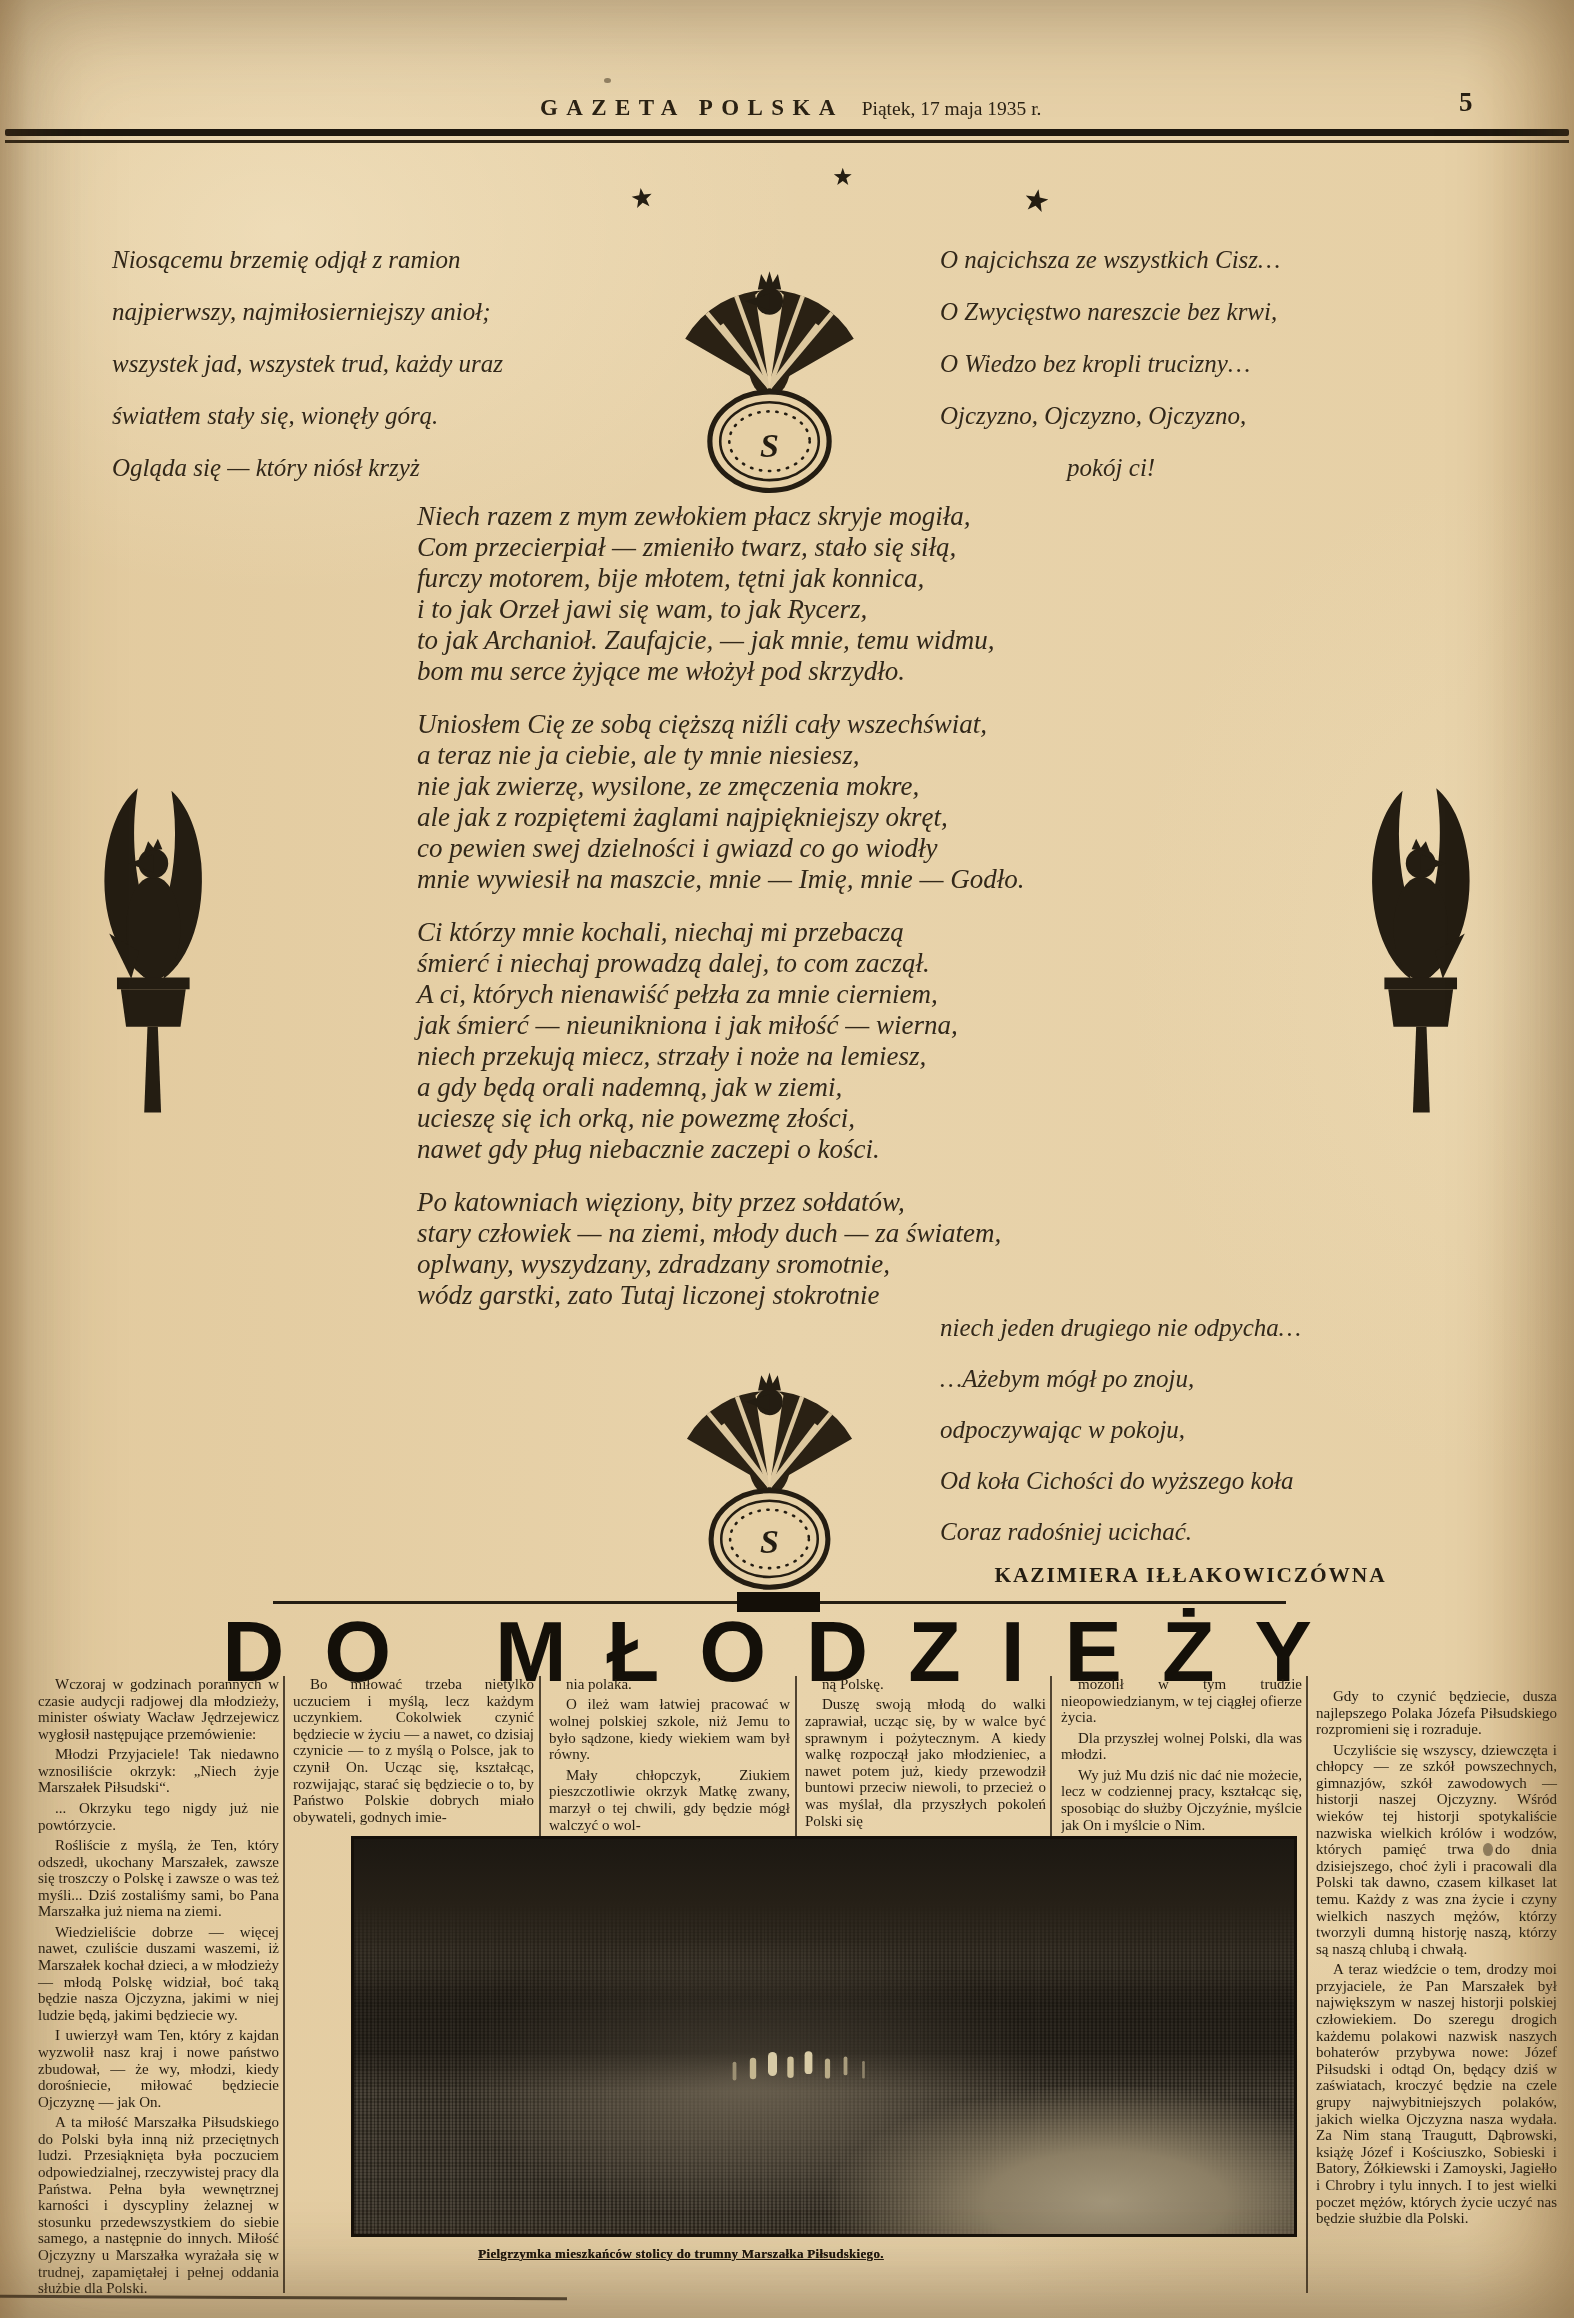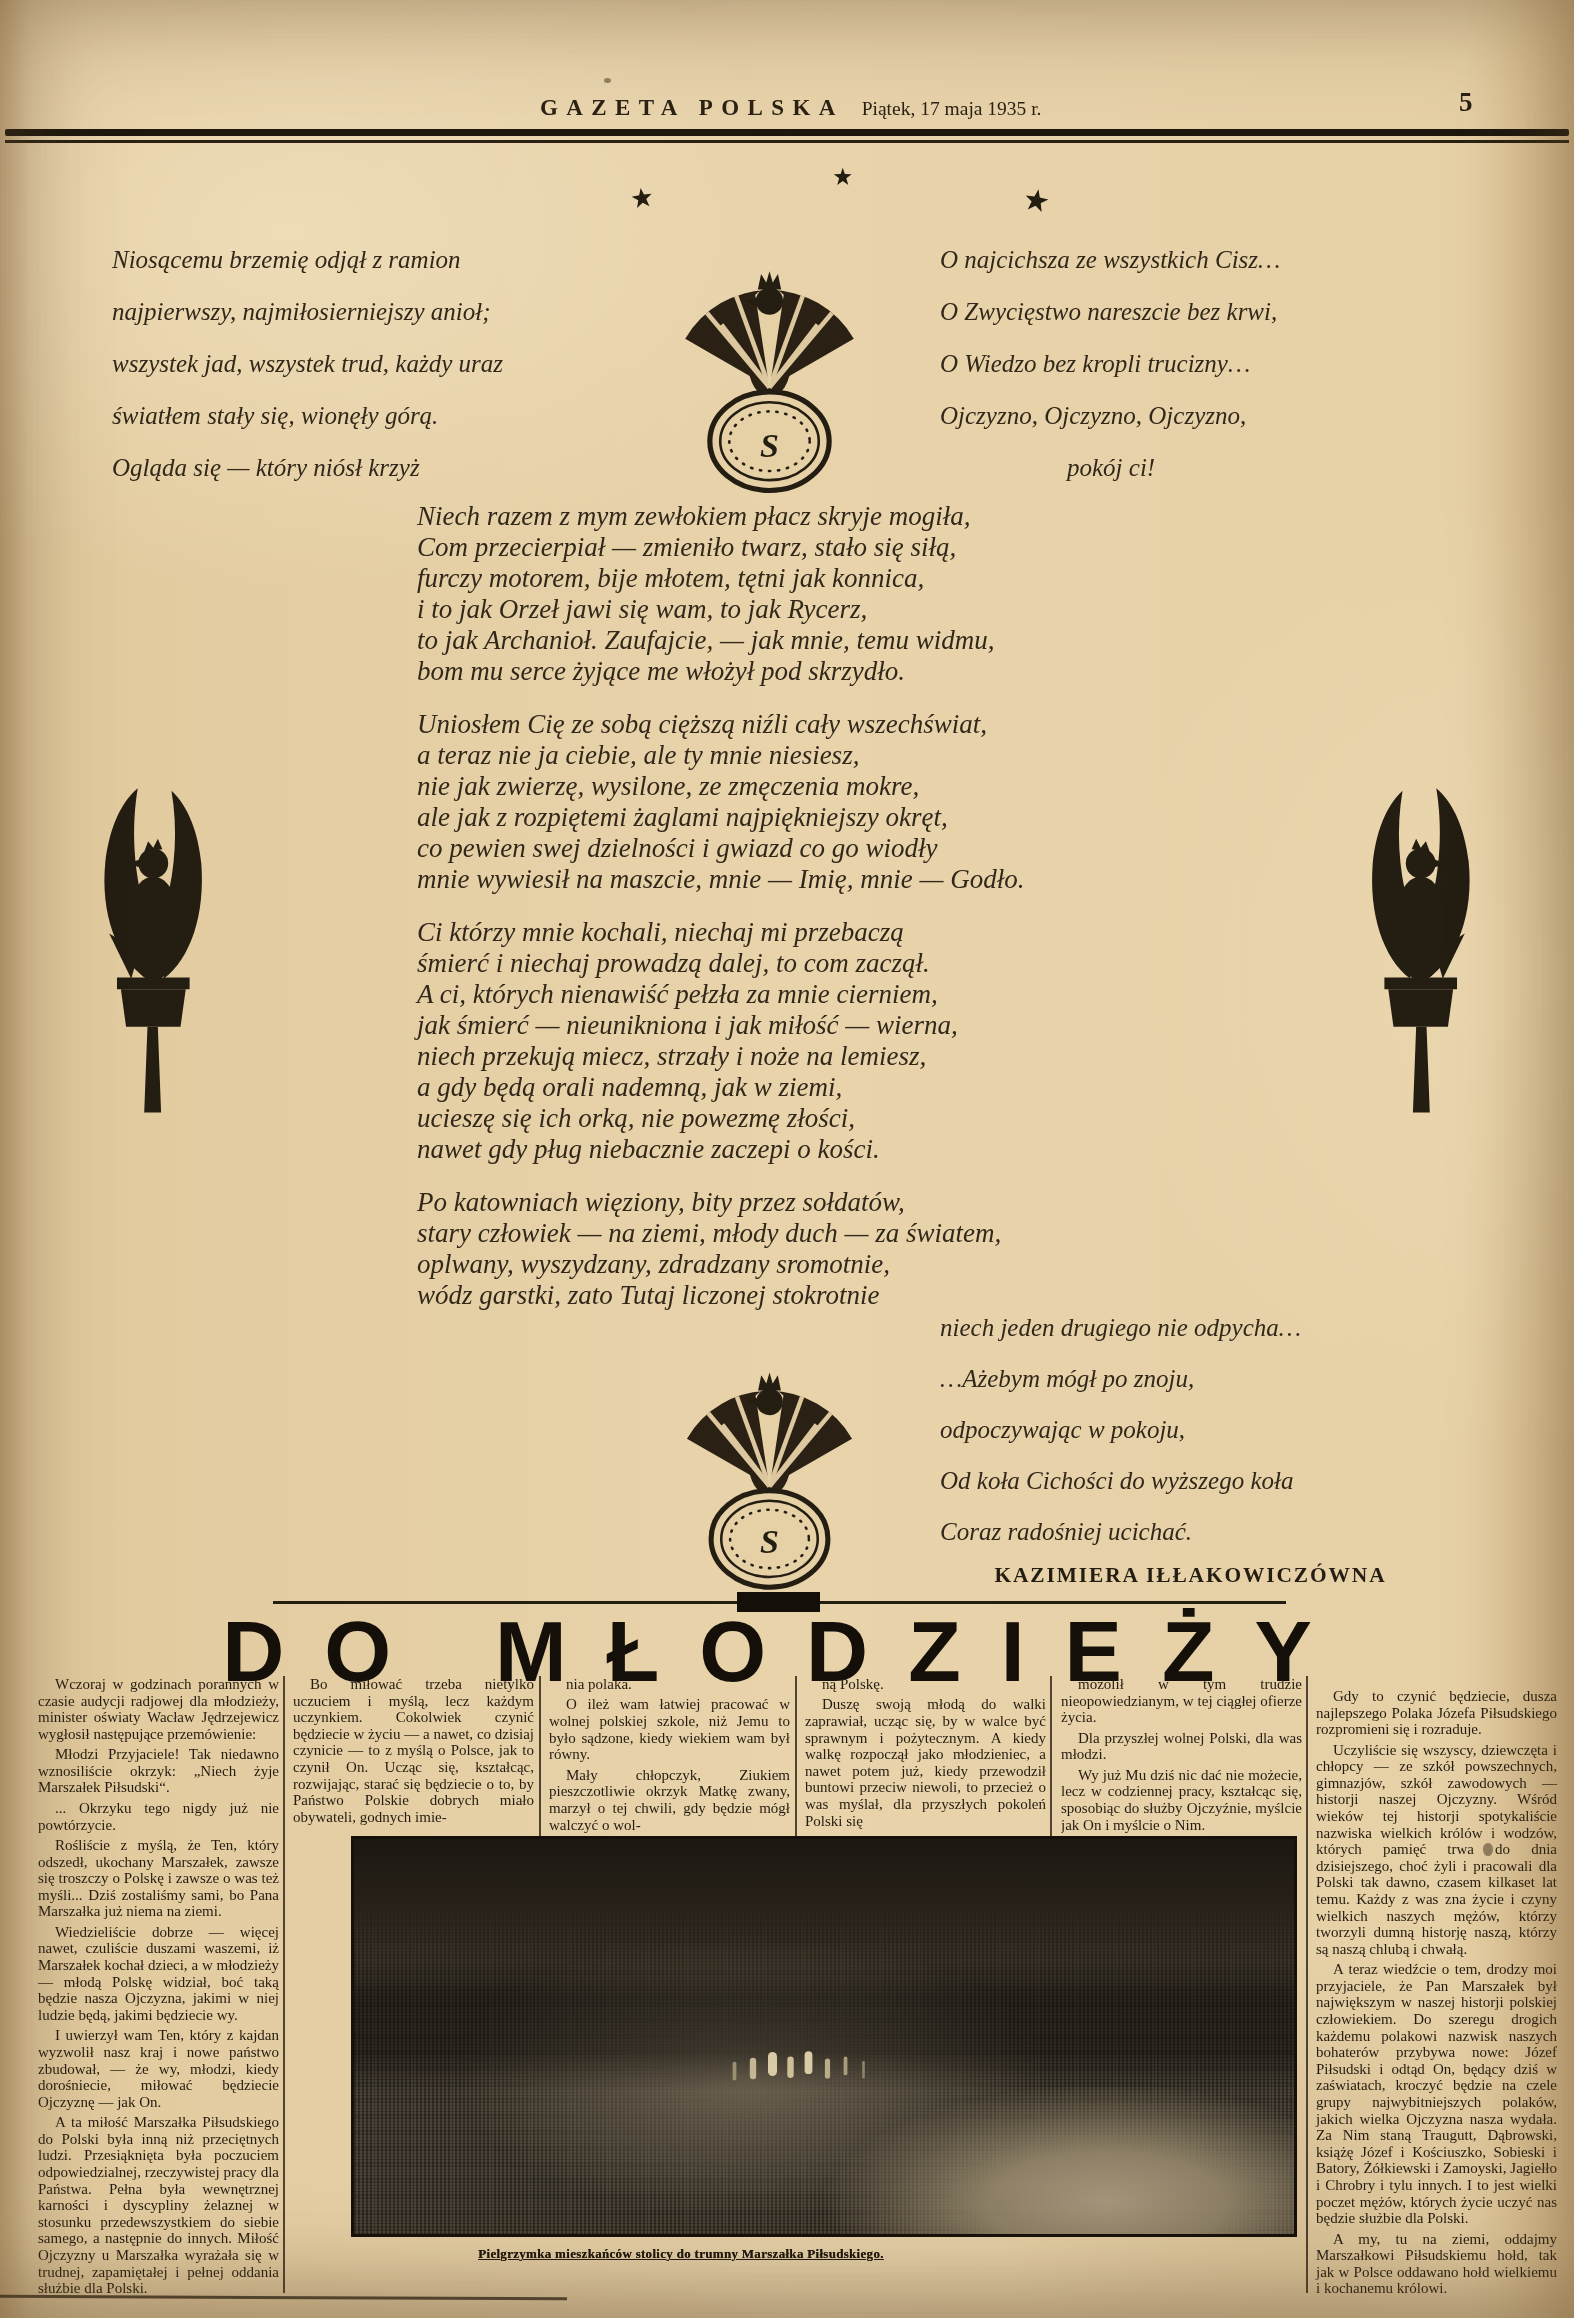--- a/index.html
+++ b/index.html
@@ -210,21 +210,20 @@
     </div>
   <div class="col c5 short">
       <p>mozolił w tym trudzie nieopowiedzianym, w tej ciągłej ofierze życia.</p>
       <p>Dla przyszłej wolnej Polski, dla was młodzi.</p>
       <p>Wy już Mu dziś nic dać nie możecie, lecz w codziennej pracy, kształcąc się, sposobiąc do służby Ojczyźnie, myślcie jak On i myślcie o Nim.</p>
     </div>
   <div class="col c6">
       <p>Gdy to czynić będziecie, dusza najlepszego Polaka Józefa Piłsudskiego rozpromieni się i rozraduje.</p>
       <p>Uczyliście się wszyscy, dziewczęta i chłopcy — ze szkół powszechnych, gimnazjów, szkół zawodowych — historji naszej Ojczyzny. Wśród wieków tej historji spotykaliście nazwiska wielkich królów i wodzów, których pamięć trwa do dnia dzisiejszego, choć żyli i pracowali dla Polski tak dawno, czasem kilkaset lat temu. Każdy z was zna życie i czyny wielkich naszych mężów, którzy tworzyli dumną historję naszą, którzy są naszą chlubą i chwałą.</p>
       <p>A teraz wiedźcie o tem, drodzy moi przyjaciele, że Pan Marszałek był największym w naszej historji polskiej człowiekiem. Do szeregu drogich każdemu polakowi nazwisk naszych bohaterów przybywa nowe: Józef Piłsudski i odtąd On, będący dziś w zaświatach, kroczyć będzie na czele grupy najwybitniejszych polaków, jakich wielka Ojczyzna nasza wydała. Za Nim staną Traugutt, Dąbrowski, książę Józef i Kościuszko, Sobieski i Batory, Żółkiewski i Zamoyski, Jagiełło i Chrobry i tylu innych. I to jest wielki poczet mężów, których życie uczyć nas będzie służbie dla Polski.</p>
-      <p>A my, tu na ziemi, oddajmy Marszałkowi Piłsudskiemu hołd, tak jak w Polsce oddawano hołd wielkiemu i kochanemu królowi.</p>
     </div>
 
   <div class="vrule vr1"></div>
   <div class="vrule vr2"></div>
   <div class="vrule vr3"></div>
   <div class="vrule vr4"></div>
   <div class="vrule vr5"></div>
 
   <div class="photo">
     <div class="fig-cluster"></div>

